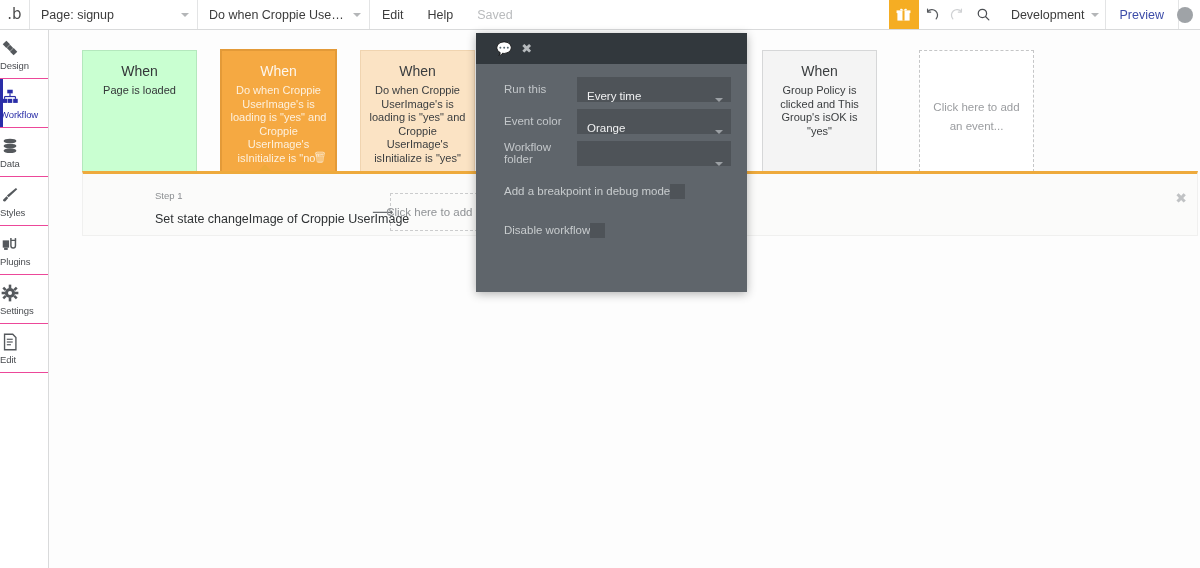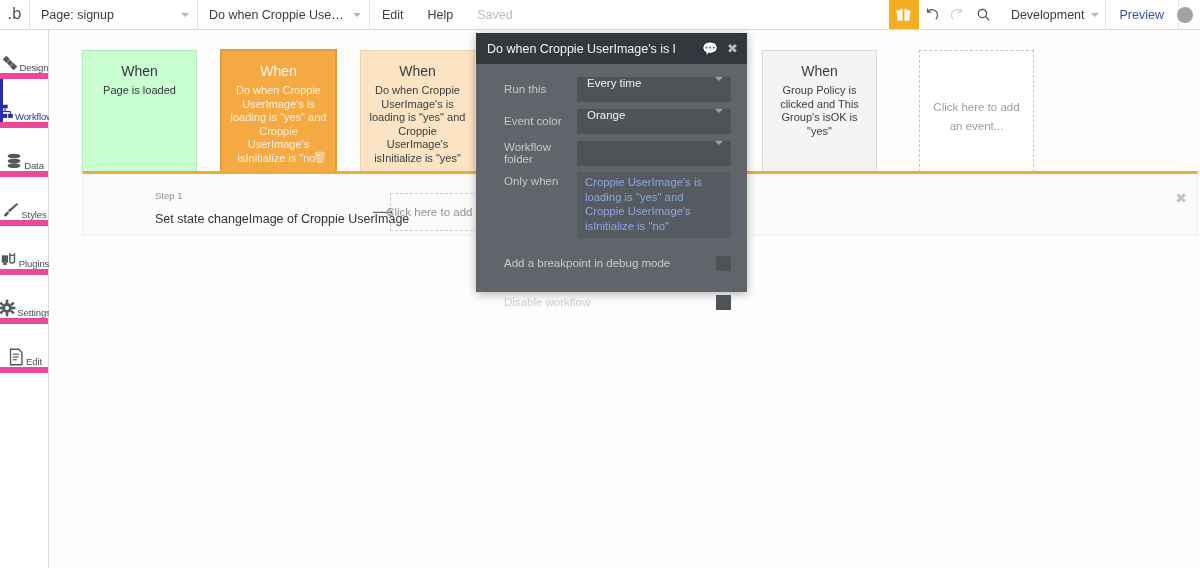--- a/index.html
+++ b/index.html
@@ -78,23 +78,23 @@
 
   
   .sidebar {
     position: absolute; top: 30px; left: 0;
     width: 49px; height: 538px;
     background: #ffffff;
     border-right: 1px solid #d9dadb;
   }
   .side-item {
     height: 49px; position: relative;
-    display: flex; flex-direction: row;
-    align-items: flex-end; justify-content: center;
-    border-bottom: 6px solid #ec4899;
+    display: flex; flex-direction: column;
+    align-items: flex-start; justify-content: center;
+    border-bottom: 1px solid #ec4899;
     color: #54585c;
   }
   .side-item .si-icon {
     height: 21px; display: flex; align-items: flex-end; justify-content: center;
   }
   .side-item .si-label {
     font-size: 9.5px; margin-top: 2px; color: #4a4d51; letter-spacing: -0.1px;
   }
   .side-item.active .si-label { color: #2a2ea8; }
   .side-item.active::before {
@@ -216,42 +216,42 @@
   .dlg-head-icon { font-size: 13px; color: #b6babd; margin-left: 9px; }
   .dlg-body { padding: 12px 16px 0 28px; }
   .field-row {
     display: flex; align-items: center; height: 26px; margin-bottom: 6px;
   }
   .field-label {
     width: 73px; font-size: 11.5px; color: #c3c7ca; flex: none;
   }
   .field-select {
     flex: 1; height: 25px; background: #4e5358;
-    display: flex; align-items: flex-start;
+    display: flex; align-items: flex-end;
     padding: 0 8px 0 10px;
     font-size: 11.5px; color: #f0f1f2;
   }
   .field-select .fv { flex: 1; }
   .caret-lt {
     width: 0; height: 0;
     border-left: 4px solid transparent;
     border-right: 4px solid transparent;
     border-top: 4px solid #9ba0a4;
   }
   .onlywhen-row {
     display: flex; align-items: flex-start; margin-top: 6px;
   }
   .onlywhen-row .field-label { padding-top: 3px; }
   .expr-box {
     flex: 1; min-height: 48px; background: #555b61;
     padding: 3px 8px 5px 8px;
     font-size: 11.3px; line-height: 14.5px; color: #8fa6e0;
   }
   .toggle-row {
-    display: flex; align-items: center; justify-content: space-between;
+    display: flex; align-items: center; 
     height: 28px; margin-top: 11px;
   }
   .toggle-label { font-size: 11.5px; color: #c8ccce; }
   .toggle-box {
     width: 15px; height: 15px; background: #4e5358;
   }
 </style>
 </head>
 <body>
 
@@ -459,21 +459,20 @@
 
     <div class="add-action">
       <span>Click here to add an action...</span>
     </div>
 
     <div class="band-close">✖</div>
   </div>
 
   <div class="dialog" style="top:3px; left:427px;">
     <div class="dlg-head">
-      <span class="dlg-title">Do when Croppie UserImage's is l</span>
       <span class="dlg-head-icon">💬</span>
       <span class="dlg-head-icon">✖</span>
     </div>
 
     <div class="dlg-body">
 
       <div class="field-row">
         <span class="field-label">Run this</span>
         <div class="field-select">
           <span class="fv">Every time</span>
@@ -490,24 +489,20 @@
       </div>
 
       <div class="field-row">
         <span class="field-label">Workflow folder</span>
         <div class="field-select">
           <span class="fv"></span>
           <span class="caret-lt"></span>
         </div>
       </div>
 
-      <div class="onlywhen-row">
-        <span class="field-label">Only when</span>
-        <div class="expr-box">Croppie UserImage's is loading is "yes" and Croppie UserImage's isInitialize is "no"</div>
-      </div>
 
       <div class="toggle-row">
         <span class="toggle-label">Add a breakpoint in debug mode</span>
         <span class="toggle-box"></span>
       </div>
 
       <div class="toggle-row">
         <span class="toggle-label">Disable workflow</span>
         <span class="toggle-box"></span>
       </div>

